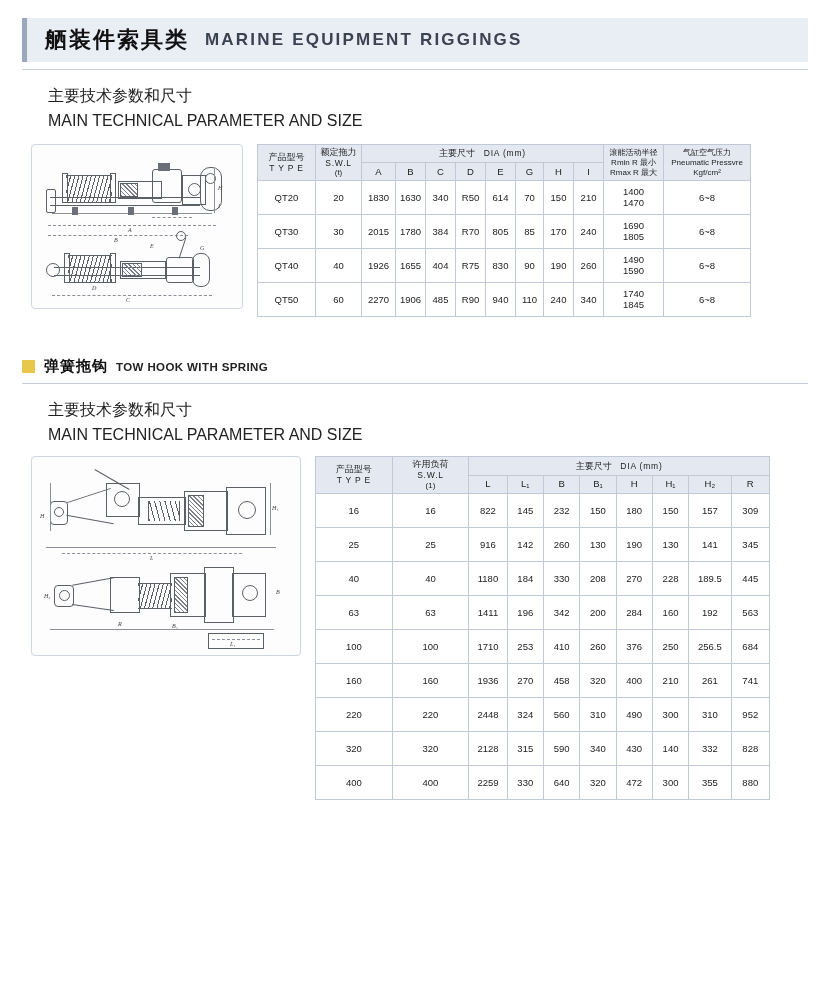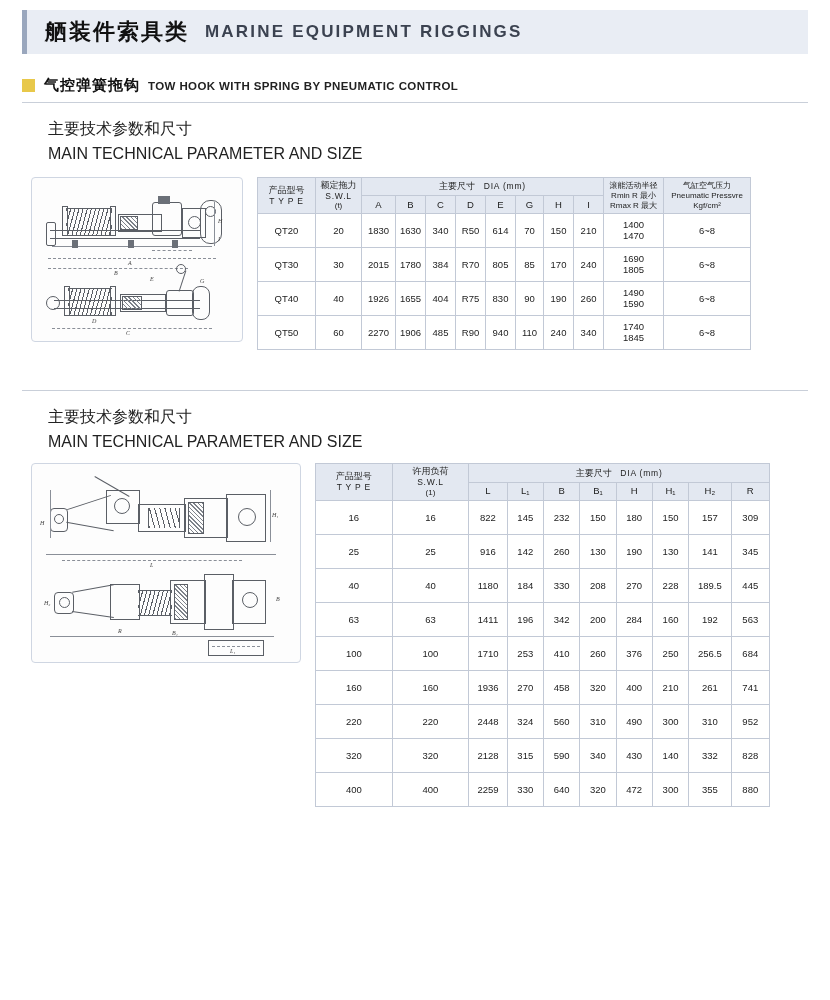--- a/index.html
+++ b/index.html
@@ -17,21 +17,21 @@
   .page {
     position: relative;
     width: 830px;
     height: 1000px;
     box-sizing: border-box;
     padding: 0;
   }
 
   
   .banner {
-    margin: 10px 22px 0 22px;
+    margin: 18px 22px 0 22px;
     height: 44px;
     background: #e9edf4;
     border-left: 5px solid #9aa7bd;
     display: flex;
     align-items: center;
     padding-left: 18px;
     box-sizing: border-box;
   }
   .banner-cn {
     font-family: "DejaVu Serif", serif;
@@ -184,25 +184,20 @@
 <body>
 
 <div class="page">
 
   <div class="banner">
     <span class="banner-cn">舾装件索具类</span>
     <span class="banner-en">MARINE EQUIPMENT RIGGINGS</span>
   </div>
 
   <div class="section">
-    <div class="sec-head">
-      <span class="sec-bullet"></span>
-      <span class="sec-cn">气控弹簧拖钩</span>
-      <span class="sec-en">TOW HOOK WITH SPRING BY PNEUMATIC CONTROL</span>
-    </div>
     <div class="sec-rule"></div>
 
     <div class="sub-title">
       <div class="cn">主要技术参数和尺寸</div>
       <div>MAIN TECHNICAL PARAMETER AND SIZE</div>
     </div>
 
     <div class="content-row">
 
       <div class="figure fig1">
@@ -382,20 +377,25 @@
               </div>
             </td>
             <td>6~8</td>
           </tr>
         </tbody>
       </table>
     </div>
   </div>
 
   <div class="section" style="margin-top:40px;">
+    <div class="sec-head">
+      <span class="sec-bullet"></span>
+      <span class="sec-cn">弹簧拖钩</span>
+      <span class="sec-en">TOW HOOK WITH SPRING</span>
+    </div>
     <div class="sec-rule"></div>
 
     <div class="sub-title">
       <div class="cn">主要技术参数和尺寸</div>
       <div>MAIN TECHNICAL PARAMETER AND SIZE</div>
     </div>
 
     <div class="content-row row2">
 
       <div class="figure fig2">

